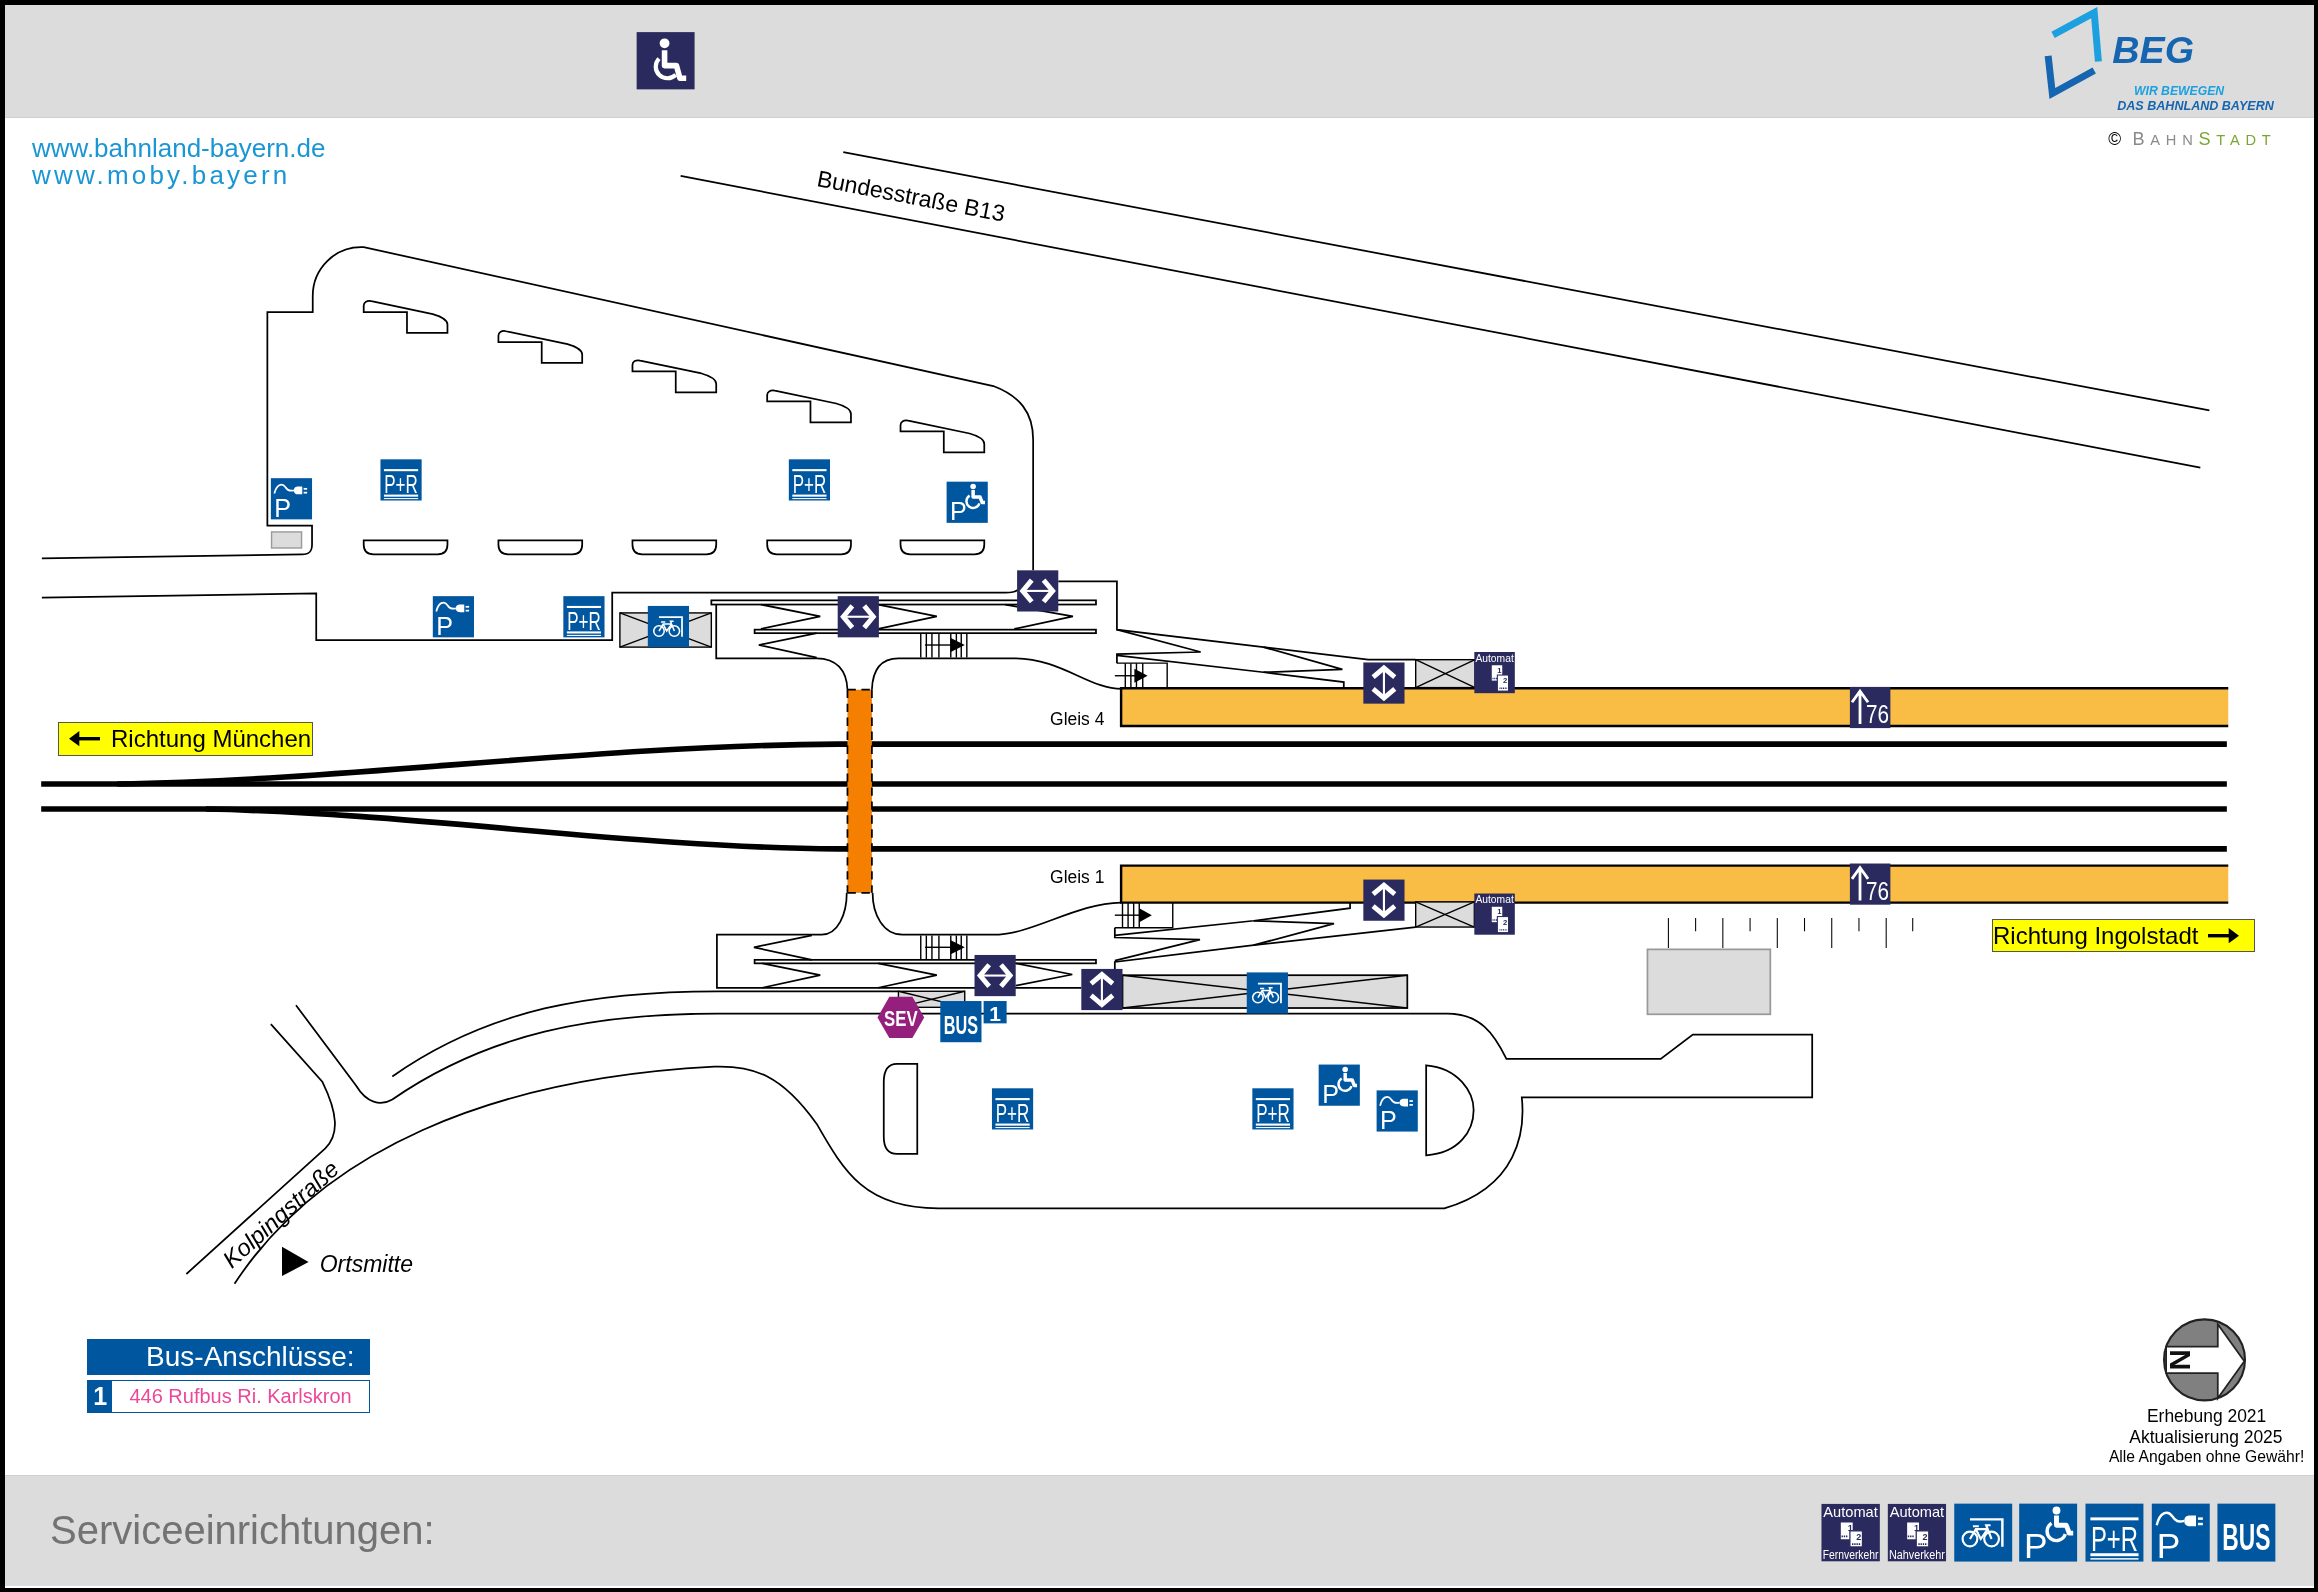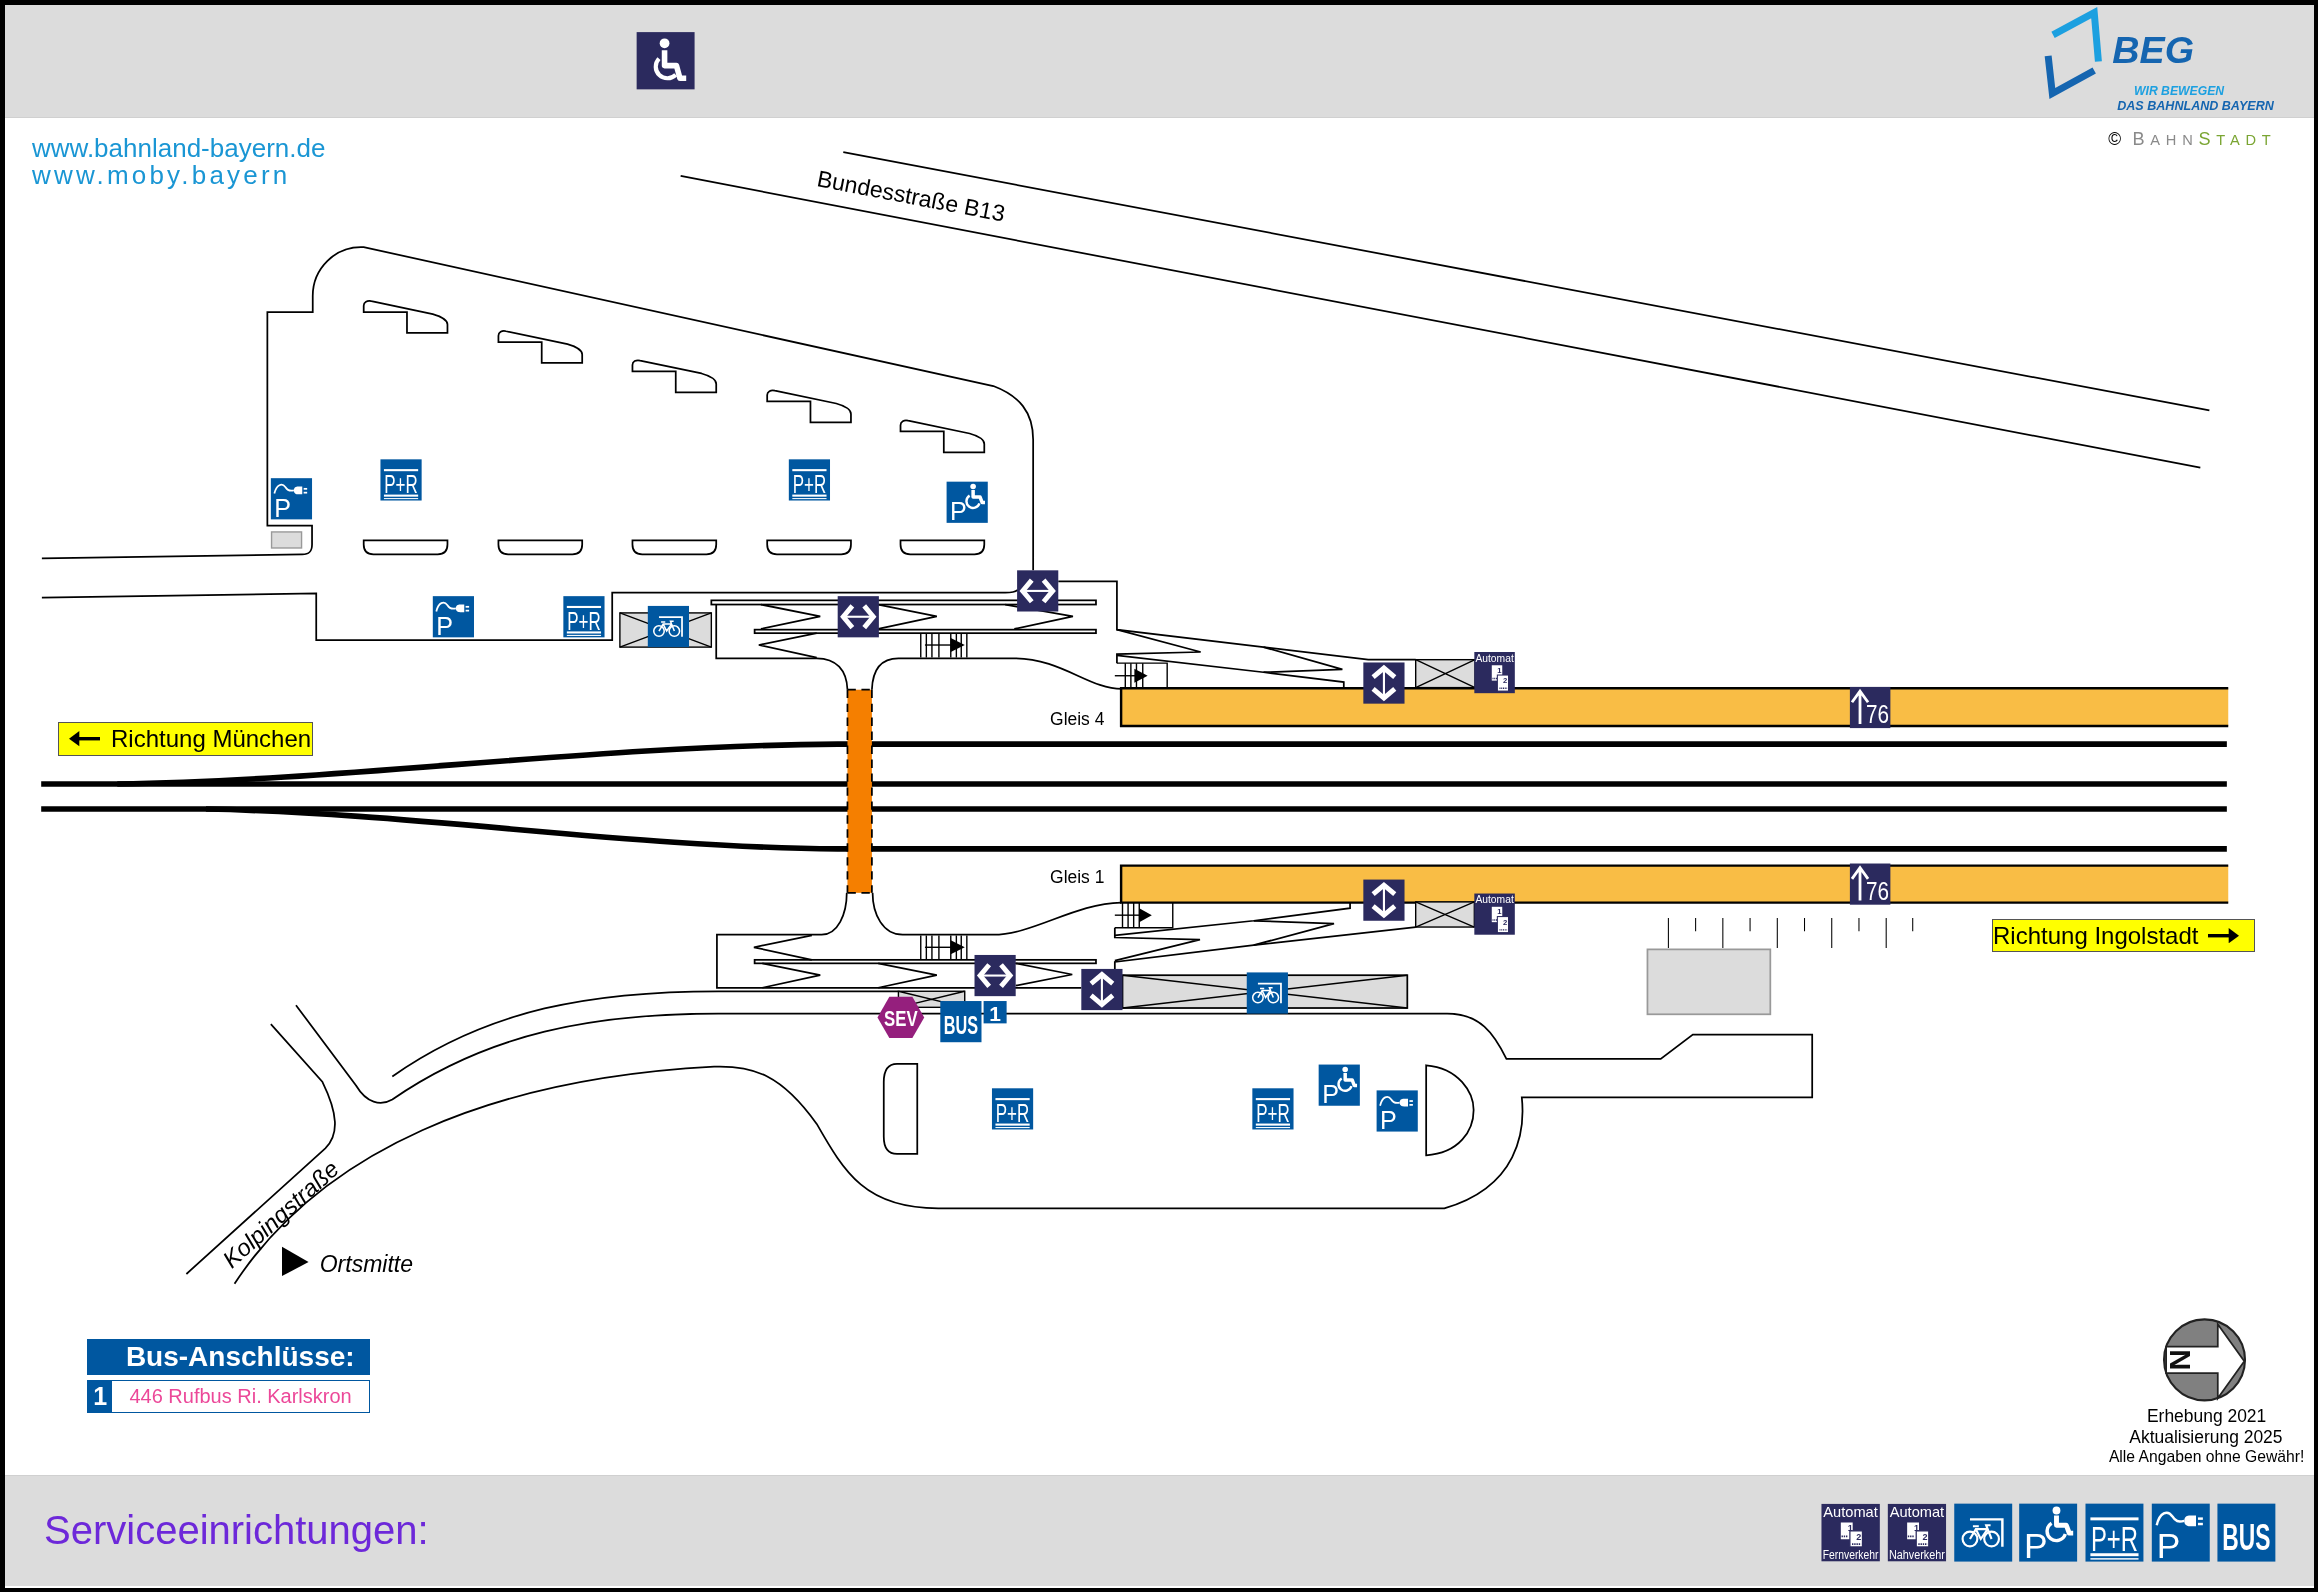--- a/index.html
+++ b/index.html
@@ -19,25 +19,25 @@
 .link{position:absolute;left:32px;font-size:26px;line-height:28px;color:var(--link);text-decoration:none;white-space:nowrap;z-index:3;}
 .link.l1{top:134px;}
 .link.l2{top:161px;letter-spacing:3.2px;}
 .dir-sign{position:absolute;background:var(--sign);border:1.4px solid #555;box-sizing:border-box;display:flex;align-items:center;z-index:3;font-size:24px;color:#000;white-space:nowrap;}
 .dir-sign.west{left:58px;top:722px;width:255px;height:34px;padding-left:10px;}
 .dir-sign.east{left:1992px;top:919px;width:263px;height:33px;}
 .dir-sign svg{display:block;}
 .dir-sign.west svg{margin-right:11px;}
 .dir-sign.east svg{margin-left:9.8px;}
 .bus-box{position:absolute;left:87px;top:1339px;width:283px;z-index:3;}
-.bus-head{height:36px;background:var(--blue);color:#fff;font-weight:bold;font-size:28px;line-height:36px;text-align:right;padding-right:15.4px;box-sizing:border-box;}
+.bus-head{height:36px;background:var(--blue);color:#fff;font-weight:normal;font-size:28px;line-height:36px;text-align:right;padding-right:15.4px;box-sizing:border-box;}
 .bus-row{margin-top:4.9px;height:33px;border:1px solid var(--blue);box-sizing:border-box;display:flex;align-items:center;background:#fff;}
 .bus-num{width:24.4px;height:100%;background:var(--blue);color:#fff;font-weight:bold;font-size:25px;line-height:31px;text-align:center;}
 .bus-text{margin-left:17px;font-size:20px;color:#ec4899;white-space:nowrap;}
-.footer-title{position:absolute;left:44px;top:1510px;font-size:40px;line-height:40px;color:#6d28d9;white-space:nowrap;z-index:3;text-align:center;}
+.footer-title{position:absolute;left:50px;top:1510px;font-size:40px;line-height:40px;color:#737373;white-space:nowrap;z-index:3;text-align:center;}
 </style>
 </head>
 <body>
 
 <div id="page">
 
   <div id="header" class="bar"></div>
   <div id="footer" class="bar"></div>
 
 

